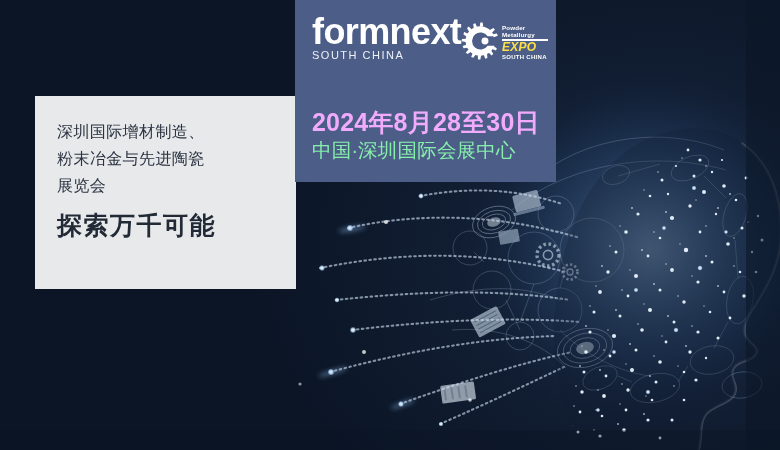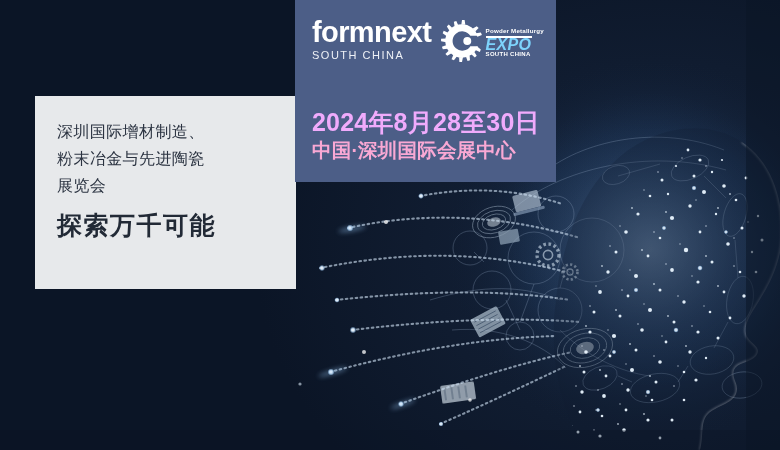--- a/index.html
+++ b/index.html
@@ -58,45 +58,45 @@
     position:absolute;
     left:295px;top:0;width:261px;height:182px;
     background:#4c5e87;
   }
   .brand-row{
     position:absolute;left:17px;top:17px;right:8px;height:58px;
     display:flex;align-items:flex-start;justify-content:space-between;
   }
   .brand-left{display:block;}
   .formnext{
-    color:#fff;font-size:29px;font-weight:700;
+    color:#fff;font-size:36px;font-weight:700;
     letter-spacing:-.6px;line-height:30px;
   }
   .formnext-sub{
     color:#eef1f6;font-size:11px;font-weight:400;
     letter-spacing:1.5px;line-height:14px;margin-top:1px;
   }
   .pm-logo{
     display:flex;align-items:center;margin-top:2px;margin-right:4px;
   }
   .pm-gear{width:44px;height:44px;display:block;}
   .pm-text{margin-left:2px;padding-top:3px;}
   .pm-l1{color:#fff;font-size:6.2px;font-weight:700;letter-spacing:.2px;line-height:7px;}
   .pm-rule{width:46px;height:2px;background:#fff;margin:1.5px 0 0 0;}
-  .pm-l2{color:#7dd3fc;font-size:16px;font-weight:700;font-style:italic;line-height:13px;letter-spacing:.3px;}
+  .pm-l2{color:#fde047;font-size:12px;font-weight:700;font-style:italic;line-height:13px;letter-spacing:.3px;}
   .pm-l3{color:#fff;font-size:6px;font-weight:700;letter-spacing:.3px;line-height:7px;margin-top:0px;}
 
   .date-block{
     position:absolute;left:17px;top:107px;
   }
   .date-line1{
     color:#f0abfc;font-size:25px;font-weight:700;line-height:30px;letter-spacing:.2px;
   }
   .date-line2{
-    color:#f9a8d4;font-size:19.5px;font-weight:700;line-height:26px;letter-spacing:.2px;
+    color:#86efac;font-size:19.5px;font-weight:400;line-height:26px;letter-spacing:.2px;
   }
 </style>
 </head>
 <body>
 
 <div id="banner">
 
   <div class="bg-base"></div>
   <div class="bg-glow"></div>
 

